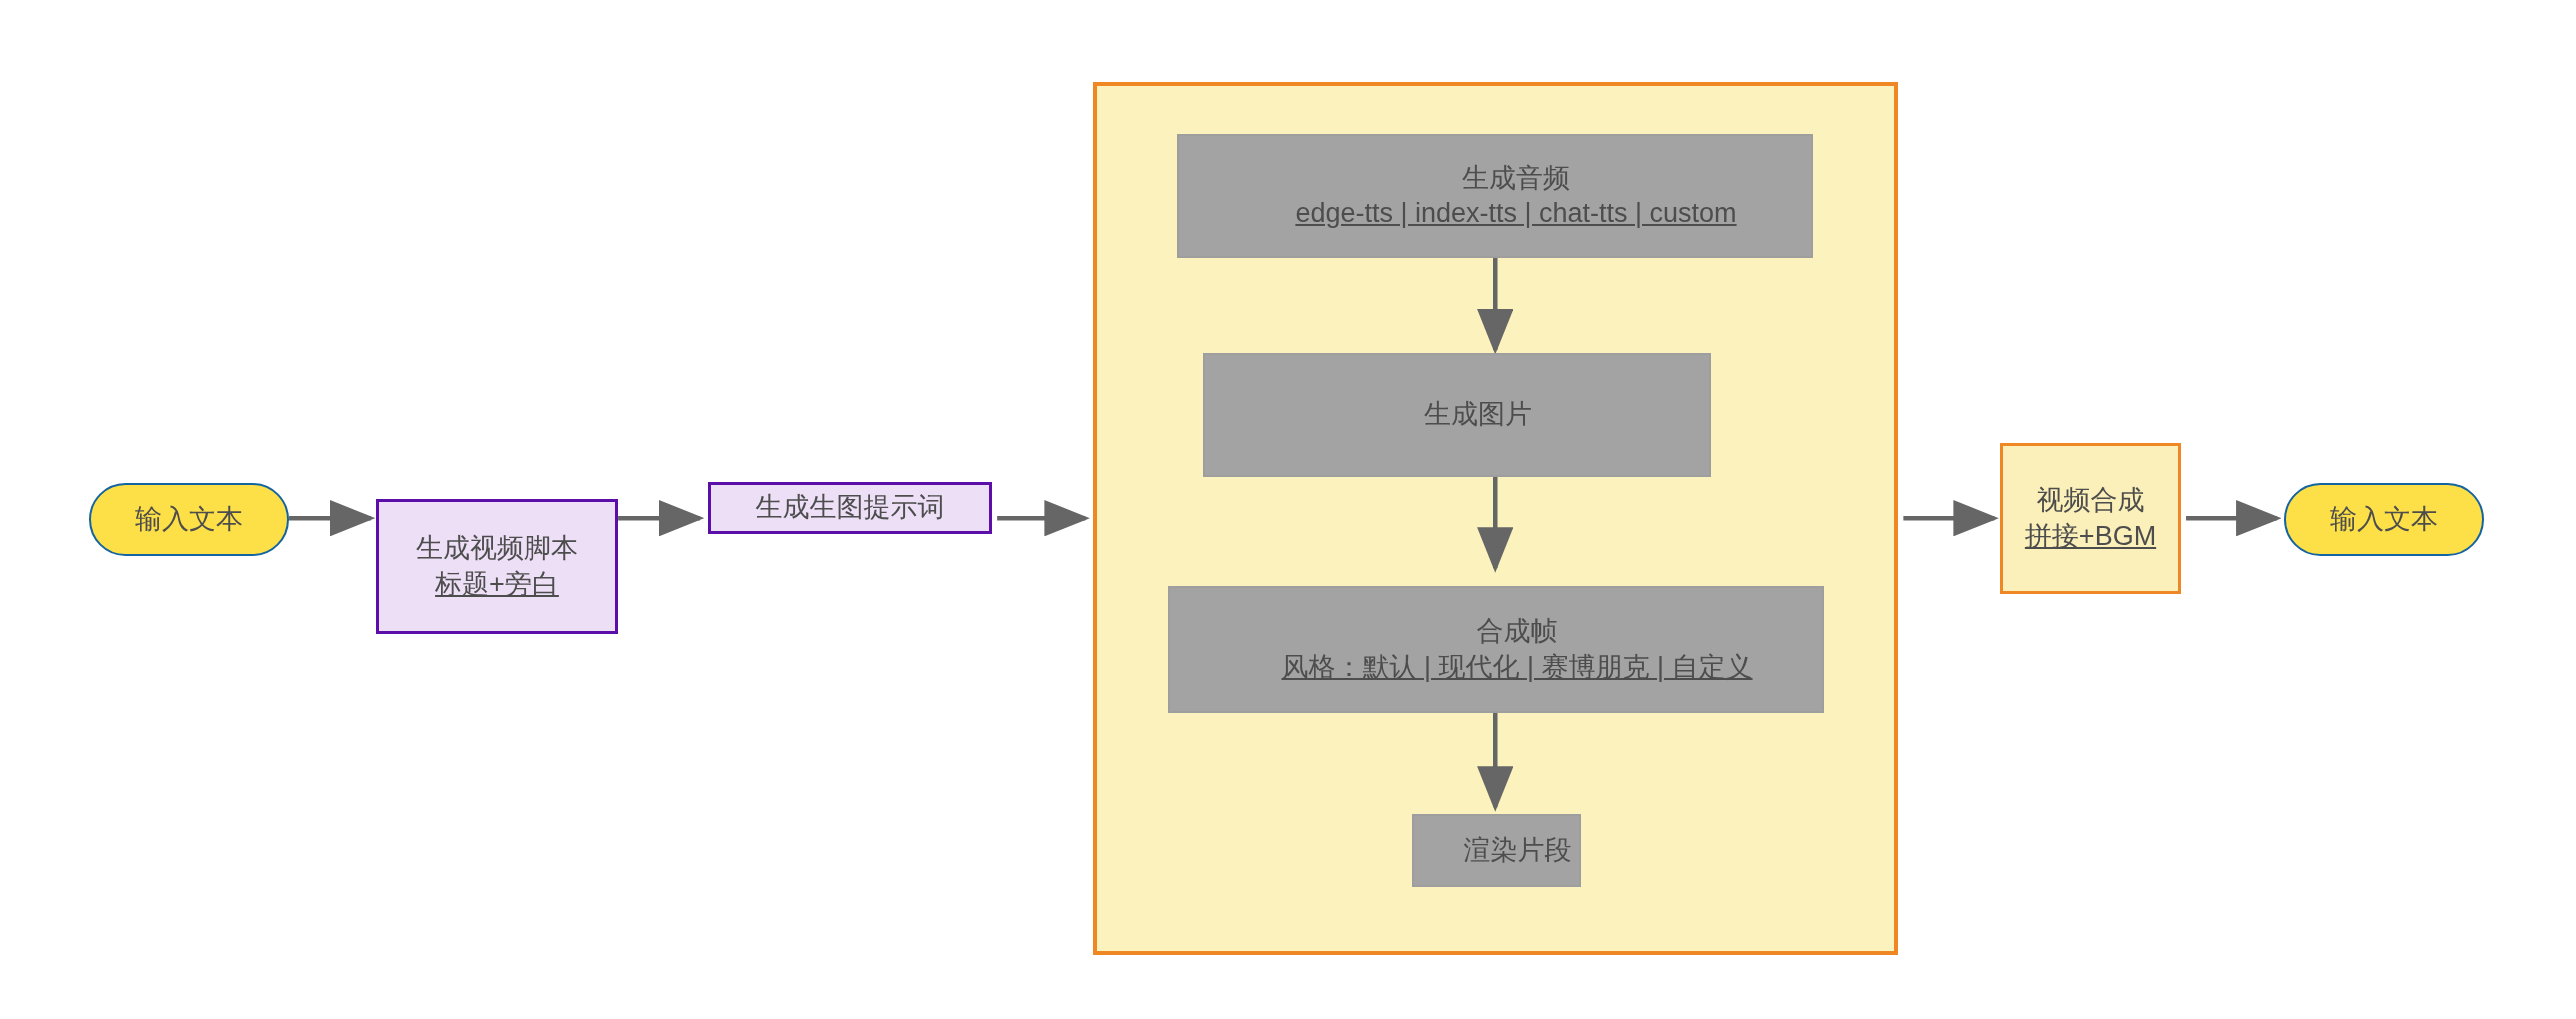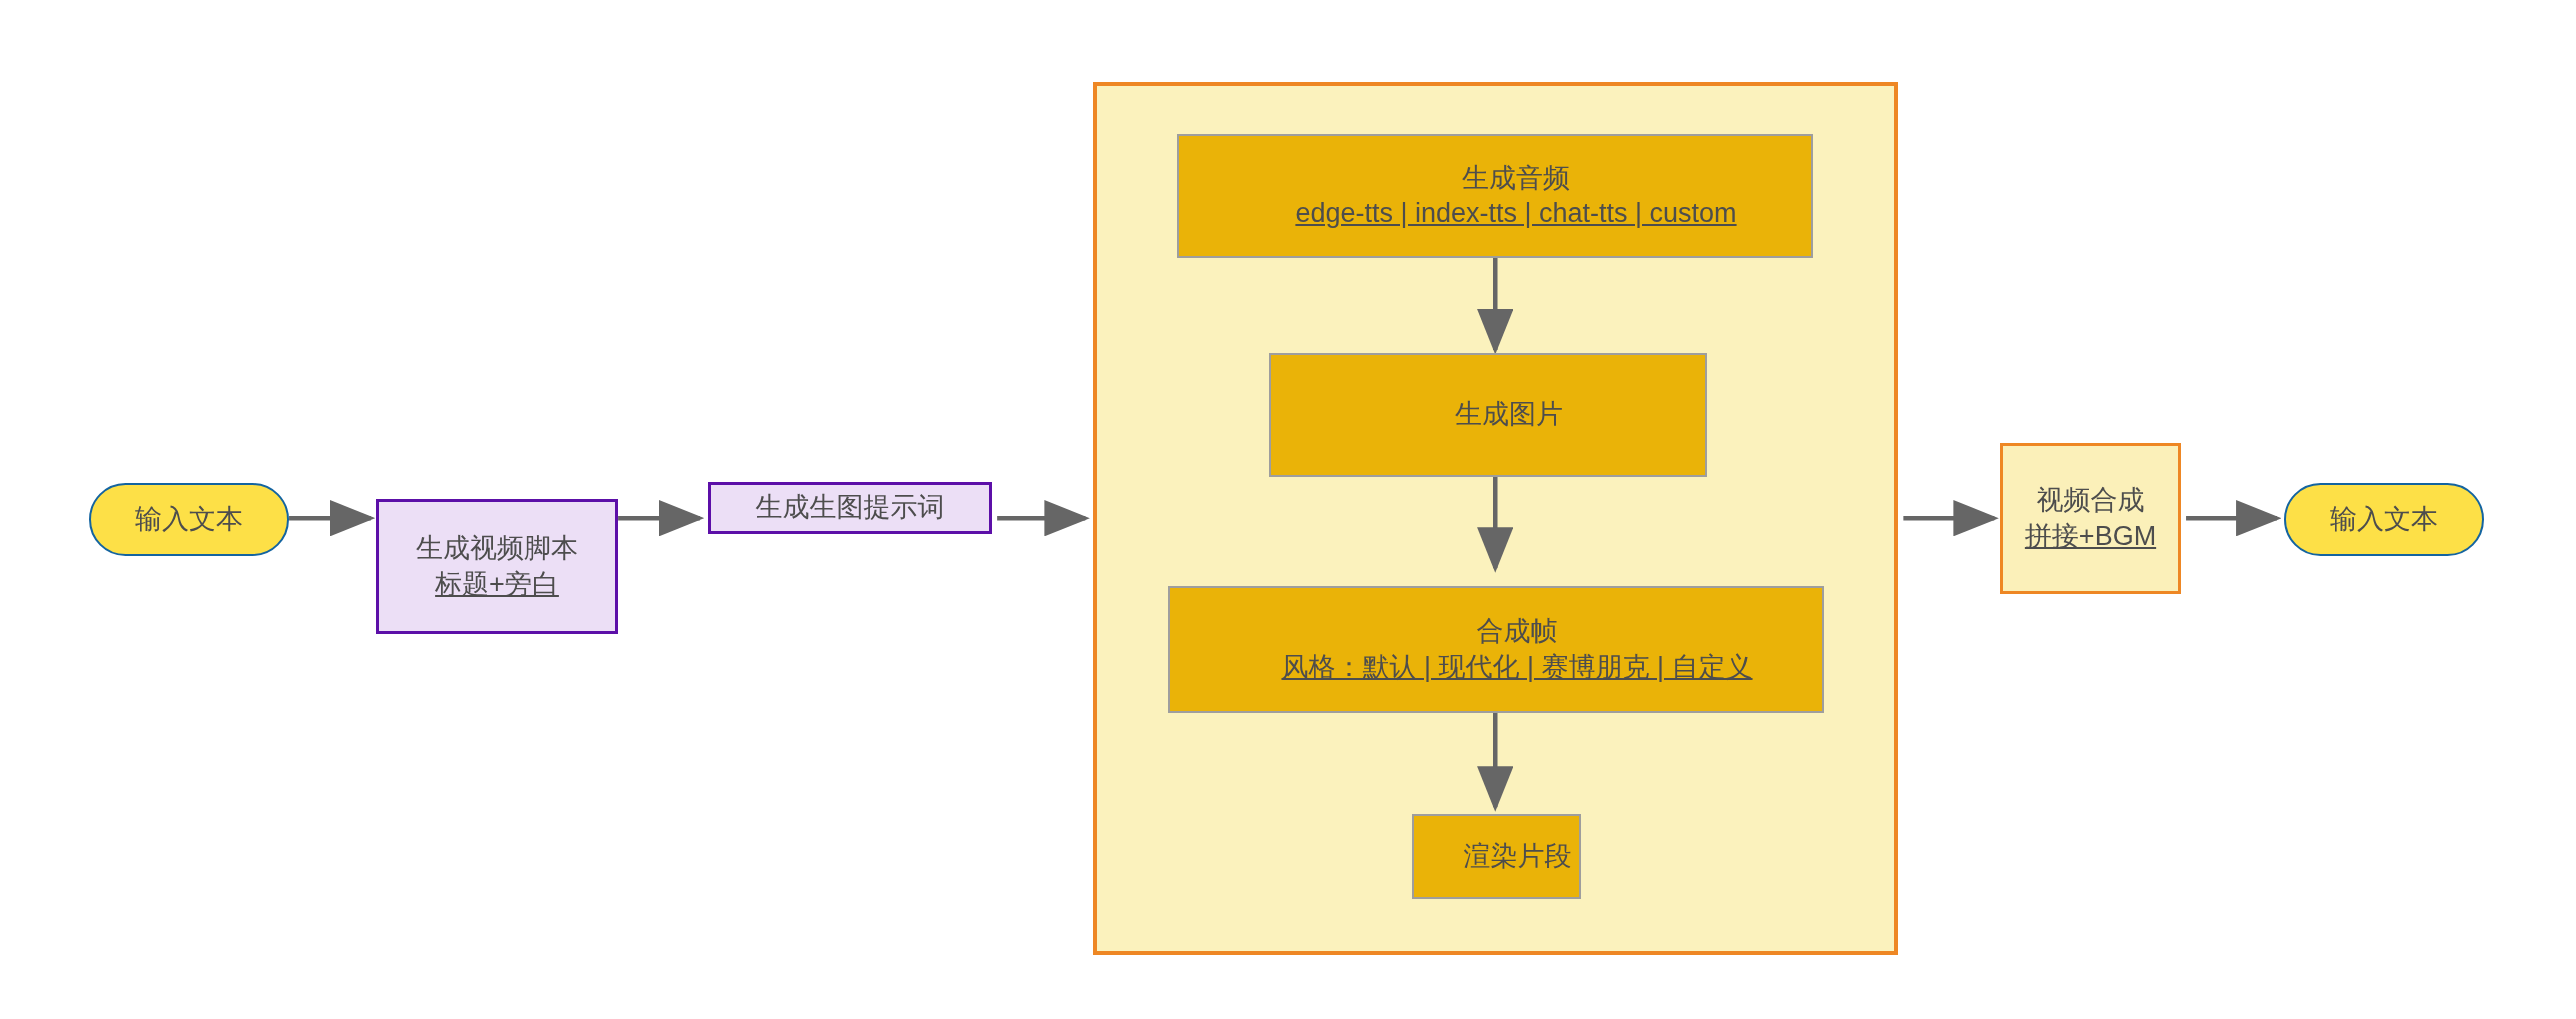--- a/index.html
+++ b/index.html
@@ -66,21 +66,21 @@
   
   .subgraph-container {
     position: absolute;
     box-sizing: border-box;
     background: #fbf2bd;
     border: 4.5px solid #ee8724;
   }
 
   
   .node-plain {
-    background: #eab308;
+    background: #a3a3a3;
     border: 2.7px solid #9e9e9e;
     font-size: 27px;
     padding-left: 42px;
   }
 
   .node-line-main {
     display: block;
   }
   .node-line-sub {
     display: block;
@@ -129,30 +129,30 @@
 
   <div class="node node-purple" style="left:700px; top:482px; width:284px; height:52px;margin-left:8px;">
     <span class="node-line-main">生成生图提示词</span>
   </div>
 
   <div class="node node-plain" style="left:1177px; top:134px; width:636px; height:124px;">
     <span class="node-line-main">生成音频</span>
     <span class="node-line-sub">edge-tts | index-tts | chat-tts | custom</span>
   </div>
 
-  <div class="node node-plain" style="left:1269px; top:353px; width:438px; height:124px;">
+  <div class="node node-plain" style="left:1203px; top:353px; width:508px; height:124px;">
     <span class="node-line-main">生成图片</span>
   </div>
 
   <div class="node node-plain" style="left:1168px; top:586px; width:656px; height:127px;">
     <span class="node-line-main">合成帧</span>
     <span class="node-line-sub">风格：默认 | 现代化 | 赛博朋克 | 自定义</span>
   </div>
 
-  <div class="node node-plain" style="left:1412px; top:814px; width:169px; height:85px;">
+  <div class="node node-plain" style="left:1412px; top:814px; width:169px; height:73px;">
     <span class="node-line-main">渲染片段</span>
   </div>
 
   <div class="node node-orange" style="left:2000px; top:443px; width:181px; height:151px;">
     <span class="node-line-main">视频合成</span>
     <span class="node-line-sub">拼接+BGM</span>
   </div>
 
   <div class="node node-terminal" style="left:2284px; top:483px; width:200px; height:73px;">
     <span class="node-line-main">输入文本</span>

